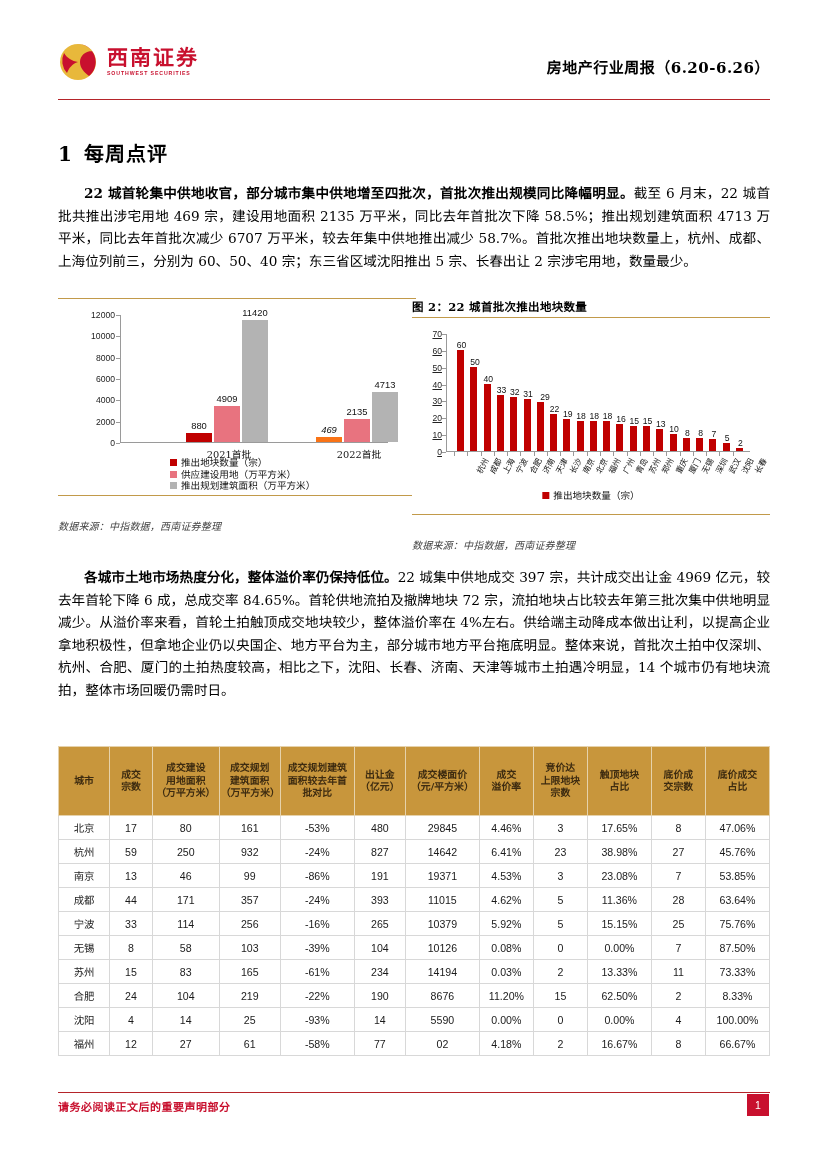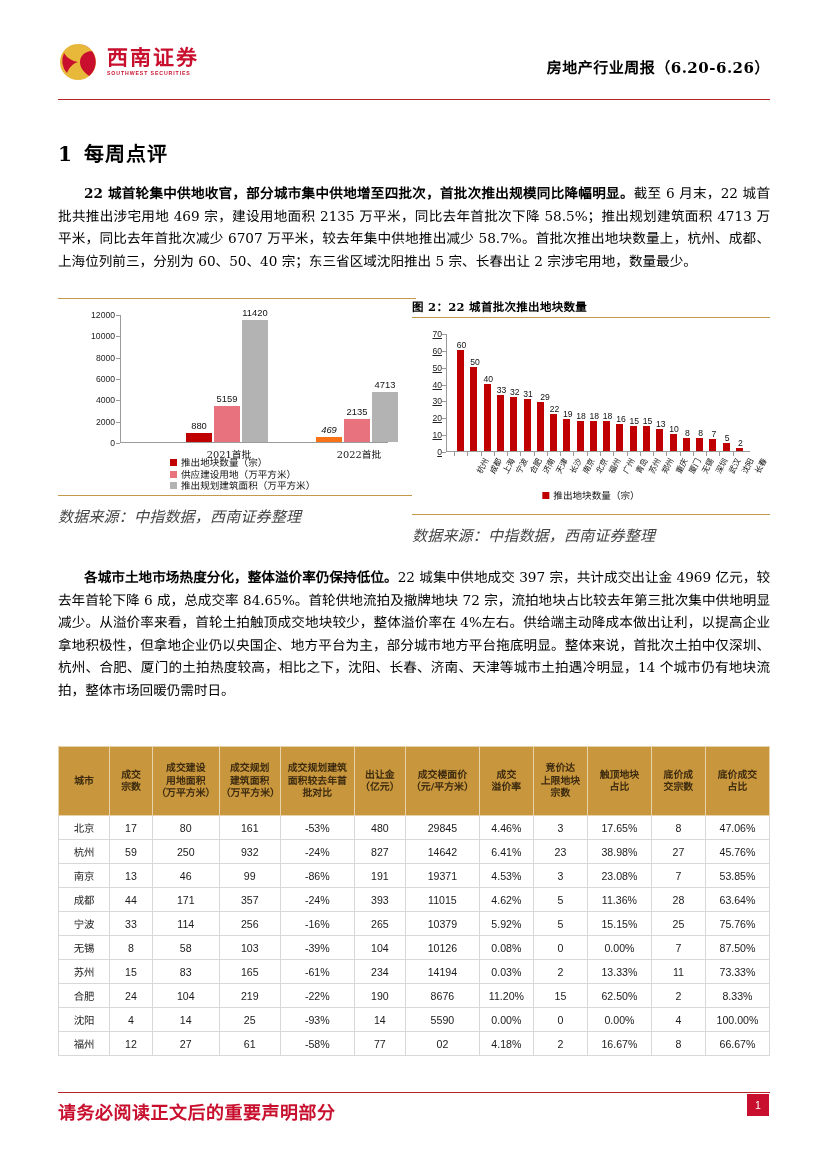--- a/index.html
+++ b/index.html
@@ -68,22 +68,22 @@
     font-size:11.5px;font-weight:bold;color:#000;
     padding-bottom:3px;letter-spacing:0.3px;
   }
   .fig-box{
     border-top:1.6px solid #c29a4a;
     border-bottom:1.6px solid #c29a4a;
     height:196px;position:relative;background:#fff;
   }
   .fig-src{
     font-family:"DejaVu Serif",serif;
-    font-size:15px;font-style:italic;color:#444;
-    margin-top:9px;letter-spacing:0.2px;
+    font-size:10px;font-style:italic;color:#444;
+    margin-top:22px;letter-spacing:0.2px;
   }
 
   
   .c1{position:absolute;left:0;top:6px;width:358px;height:184px;}
   .c1-plot{position:absolute;left:62px;top:10px;width:268px;height:128px;}
   .c1-ylab{
     position:absolute;right:100%;margin-right:5px;
     font-family:"Liberation Sans",sans-serif;font-size:8.6px;color:#222;
     transform:translateY(-50%);white-space:nowrap;
   }
@@ -163,21 +163,21 @@
     text-align:center;padding:4px 2px;height:14px;
   }
   table.data td.city{
     font-family:"DejaVu Serif",serif;font-size:10.4px;
   }
 
   
   .foot-rule{position:absolute;left:58px;top:1092px;width:712px;height:1px;background:#b5242a;}
   .foot-text{
     position:absolute;left:58px;top:1098px;
-    font-family:"DejaVu Serif",serif;font-size:18px;font-weight:bold;color:#c8102e;
+    font-family:"DejaVu Serif",serif;font-size:11px;font-weight:bold;color:#c8102e;
     letter-spacing:0.5px;
   }
   .foot-page{
     position:absolute;right:58px;top:1094px;
     width:22px;height:22px;background:#c8102e;color:#fff;
     font-family:"Liberation Sans",sans-serif;font-size:10.5px;
     display:flex;align-items:center;justify-content:center;
   }
 </style>
 </head>
@@ -232,21 +232,21 @@
               <div class="c1-tick" style="top: 21.3333px;"></div>
               <div class="c1-ylab" style="top: 0px;">12000</div>
               <div class="c1-tick" style="top: 0px;"></div>
             </div>
           <div id="c1-groups">
               <div class="c1-group" style="left: 66px;">
                 <div class="c1-bar" style="height: 9.38667px; background: rgb(192, 0, 0);">
                   <span>880</span>
                 </div>
                 <div class="c1-bar" style="height: 36.096px; background: rgb(232, 115, 127);">
-                  <span>5159</span>
+                  <span>4909</span>
                 </div>
                 <div class="c1-bar" style="height: 121.813px; background: rgb(179, 179, 179);">
                   <span>11420</span>
                 </div>
               </div>
               <div class="c1-group" style="left: 196px;">
                 <div class="c1-bar" style="height: 5.00267px; background: #f97316;">
                   <span style="font-style: italic;">469</span>
                 </div>
                 <div class="c1-bar" style="height: 22.7733px; background: rgb(232, 115, 127);">

